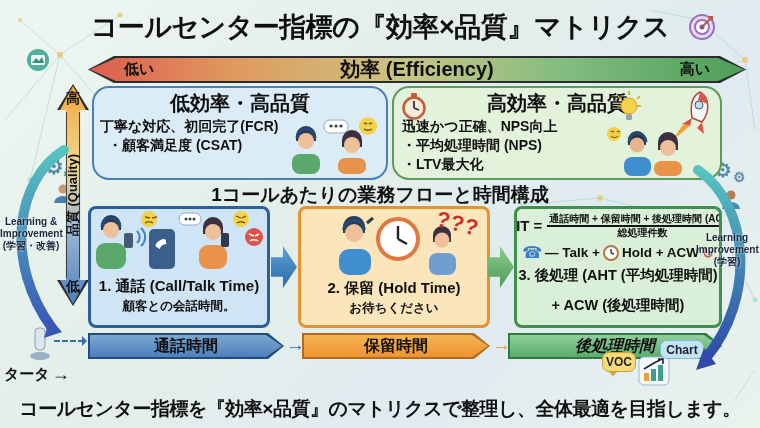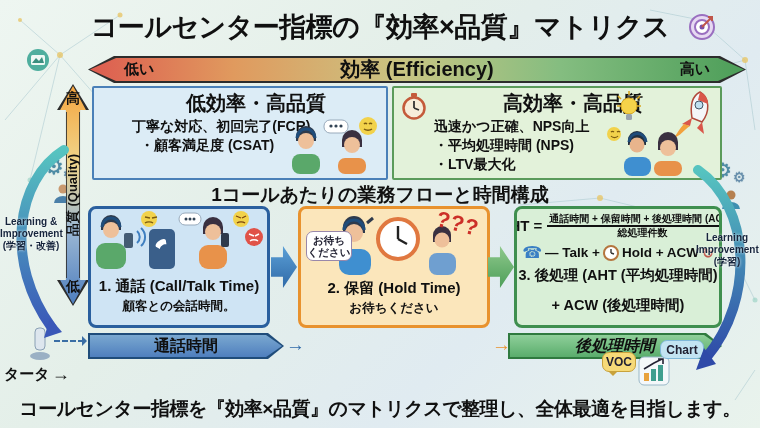--- a/index.html
+++ b/index.html
@@ -11,21 +11,21 @@
   .bold{font-weight:bold;color:#101010;}
   .nowrap{white-space:nowrap;}
 
   
   .h-dbl{clip-path:polygon(26px 0,calc(100% - 26px) 0,100% 50%,calc(100% - 26px) 100%,26px 100%,0 50%);}
   .v-dbl{clip-path:polygon(50% 0,100% 26px,72% 26px,72% calc(100% - 26px),100% calc(100% - 26px),50% 100%,0 calc(100% - 26px),28% calc(100% - 26px),28% 26px,0 26px);}
   .r-arr{clip-path:polygon(0 0,calc(100% - 16px) 0,100% 50%,calc(100% - 16px) 100%,0 100%);}
   .chev{clip-path:polygon(0 27%,46% 27%,46% 0,100% 50%,46% 100%,46% 73%,0 73%);}
   .inner{position:absolute;inset:2px;}
 
-  .quad{border-radius:2px;box-sizing:border-box;padding-left:32px;}
+  .quad{border-radius:17px;box-sizing:border-box;}
   .stagebox{border-radius:8px;box-sizing:border-box;overflow:hidden;}
 
   .f-frac{display:inline-flex;flex-direction:column;align-items:center;line-height:1.15;margin-left:5px;}
   .f-num{border-bottom:2px solid #111;padding:0 2px;}
 
   .badge{border-radius:7px;box-sizing:border-box;font-weight:bold;color:#223;}
   .tail{position:absolute;width:0;height:0;border:5px solid transparent;}
   .gear{color:#4e8ca6;text-shadow:0 0 1px #35708a;line-height:1;}
 </style>
 </head>
@@ -192,24 +192,20 @@
       <circle cx="53" cy="20" r="9" fill="#eec09a"></circle>
       <path d="M43 17 a10 10 0 0 1 20 0" stroke="#1f4c7a" stroke-width="3.2" fill="none"></path>
       <path d="M66 10 l6 -5" stroke="#2e3a4c" stroke-width="3"></path>
       <rect x="38" y="36" width="32" height="26" rx="10" fill="#3f8fd0"></rect>
       <circle cx="97" cy="26" r="20" fill="#fff" stroke="#e07840" stroke-width="4"></circle>
       <path d="M97 26 V13 M97 26 L106 31" stroke="#222" stroke-width="2.4" fill="none"></path>
       <path d="M132 22 a9 9 0 0 1 18 0 v7 h-18 z" fill="#3a3040"></path>
       <circle cx="141" cy="27" r="7.5" fill="#eec09a"></circle>
       <rect x="128" y="40" width="27" height="22" rx="8" fill="#6f9fd0"></rect>
     </svg>
-    <div class="abs badge" style="position:absolute;left:5px;top:22px;width:46px;padding:2px 0;background:#fff;border:1.5px solid #98a;text-align:center;line-height:1.15;">
-      <div style="font-size:10.5px">お待ち</div>
-      <div style="font-size:10.5px">ください</div>
-    </div>
     <div class="abs bold" style="position:absolute;right:8px;top:2px;font-size:22px;color:#cc2f28;transform:rotate(14deg);letter-spacing:1px">???</div>
     <div class="bold ctr nowrap" style="font-size:15px;margin-top:70px">2. 保留 (Hold Time)</div>
     <div class="bold ctr nowrap" style="font-size:12.5px;margin-top:2px">お待ちください</div>
   </div>
 
   <div class="abs chev" style="left:488px;top:246px;width:26px;height:42px;background:linear-gradient(180deg,#8fc98c,#4d9e59);"></div>
 
   <div class="abs stagebox" style="left:514px;top:206px;width:208px;height:122px;background:#d9efd7;border:3px solid #3f8f4f;">
     <div class="ctr" style="margin-top:4px;">
       <span class="bold nowrap" style="font-size:15px">AHT =</span>
@@ -231,20 +227,25 @@
     <div class="bold ctr nowrap" style="font-size:14.5px;margin-top:4px">3. 後処理 (AHT (平均処理時間)</div>
     <div class="bold ctr nowrap" style="font-size:14.5px;margin-top:11px">+ ACW (後処理時間)</div>
   </div>
 
   <div class="abs r-arr" style="left:88px;top:333px;width:196px;height:26px;background:#1f4c7a;">
     <div class="inner r-arr ctr" style="background:linear-gradient(180deg,#7aa8d0,#4f7fbe);">
       <span class="bold nowrap" style="font-size:16px">通話時間</span>
     </div>
   </div>
   <span class="abs bold" style="left:286px;top:334px;font-size:19px;color:#2f6aa8">→</span>
+  <div class="abs r-arr" style="left:302px;top:333px;width:188px;height:26px;background:#b5691a;">
+    <div class="inner r-arr ctr" style="background:linear-gradient(180deg,#f5b352,#ec9430);">
+      <span class="bold nowrap" style="font-size:16px">保留時間</span>
+    </div>
+  </div>
   <span class="abs bold" style="left:492px;top:334px;font-size:19px;color:#e8922e">→</span>
   <div class="abs r-arr" style="left:508px;top:333px;width:214px;height:26px;background:#2f7a3f;font-style:italic;">
     <div class="inner r-arr ctr" style="background:linear-gradient(180deg,#8fcf9a,#5aad6c);">
       <span class="bold nowrap" style="font-size:16px">後処理時間</span>
     </div>
   </div>
 
 
   <svg class="abs" style="left:28px;top:326px" width="24" height="36" viewBox="0 0 24 36">
     <rect x="7" y="2" width="10" height="22" rx="4" fill="#dde6ee" stroke="#8aa0b4"></rect>

